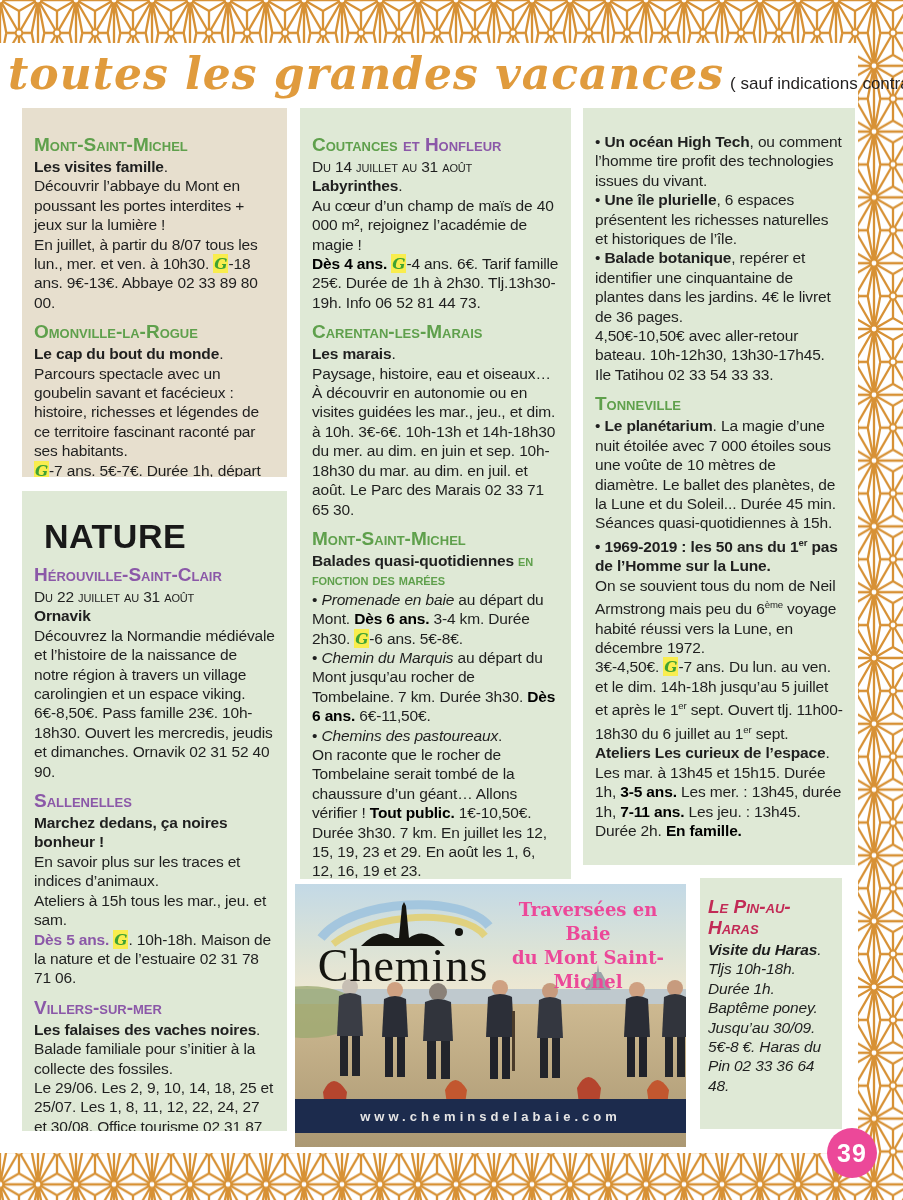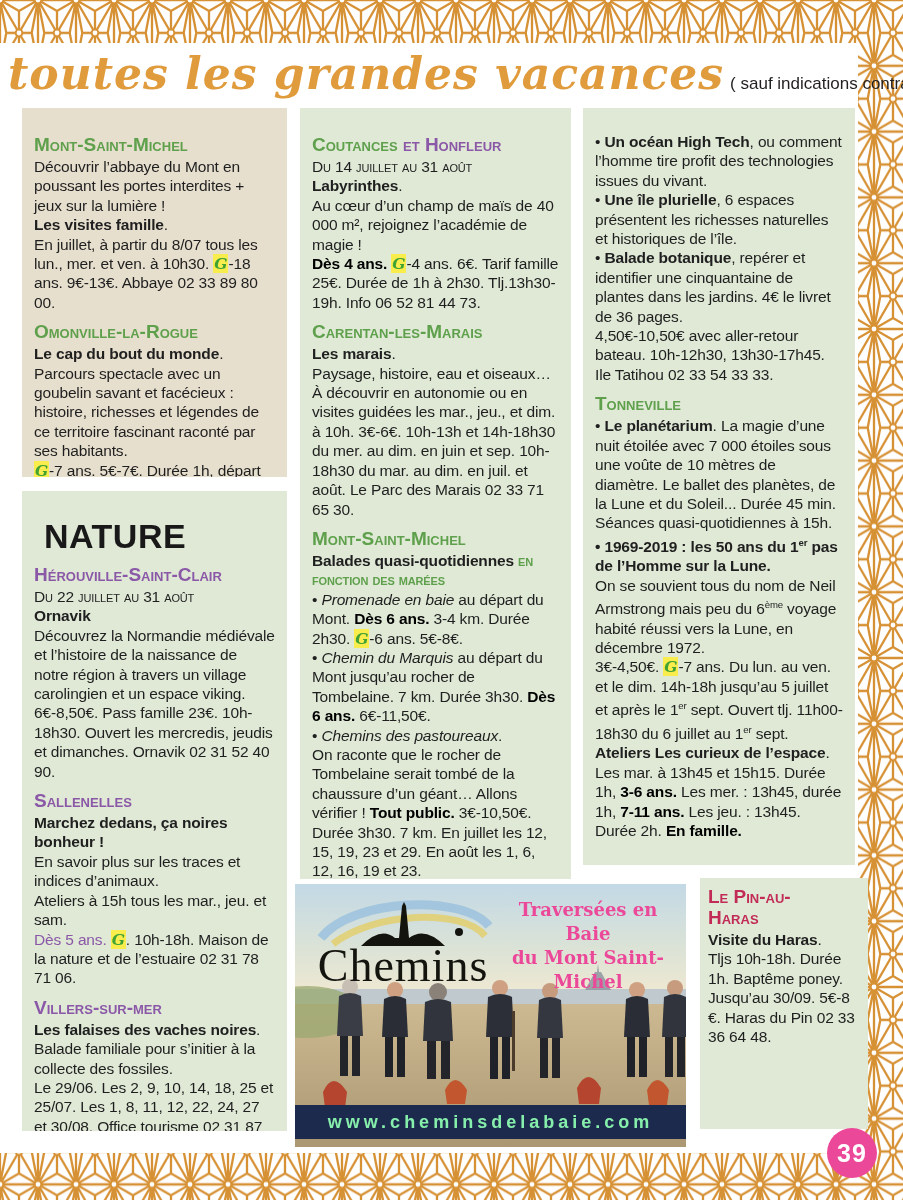--- a/index.html
+++ b/index.html
@@ -19,39 +19,39 @@
         margin:2px 10px 4px;line-height:38px;}
   .city{font-size:19px;line-height:21px;font-weight:bold;font-variant:small-caps;
         margin:9px 0 2px;}
   .entry:first-of-type .city{margin-top:2px;}
   .hgreen{color:#5FA04C;} .hpurple{color:#8B58A8;} .hmagenta{color:#C22B56;}
   .para{font-size:15.5px;line-height:19.4px;letter-spacing:-0.15px;color:#1f1f1f;}
   .para.date{font-variant:small-caps;}
   .para.gap{margin-top:9px;}
   .b{font-weight:bold;}
   .g{font-weight:bold;color:#000000;}
-  .p{font-weight:normal;color:#8B58A8;}
+  .p{font-weight:bold;color:#8B58A8;}
   .i{font-style:italic;}
   .gsc{font-weight:bold;color:#5FA04C;font-variant:small-caps;}
   .sup{vertical-align:super;font-size:62%;}
   .bsup{vertical-align:super;font-size:62%;font-weight:bold;}
   .hi{background:#F9ED4E;color:#3FA233;font-weight:bold;font-style:italic;
       font-family:"DejaVu Serif",serif;padding:0 1px;}
   
   .ad{position:absolute;left:295px;top:884px;width:391px;height:263px;z-index:1;overflow:hidden;}
   .ad svg.scene{position:absolute;left:0;top:0;}
   .ad-logo{position:absolute;left:8px;top:8px;width:200px;text-align:center;}
   .ad-logo .word{font-family:"Liberation Serif",serif;font-size:46px;color:#14140F;
       letter-spacing:1px;line-height:40px;display:block;margin-top:-14px;}
   .ad-tagline{position:absolute;left:198px;top:14px;width:190px;text-align:center;
       font-family:"DejaVu Serif",serif;font-weight:bold;
       font-size:18px;line-height:24px;color:#ec4899;}
-  .ad-bar{position:absolute;left:0;bottom:8px;width:100%;height:34px;background:#1C2B4D;
-      color:#86efac;display:flex;align-items:center;justify-content:center;
-      font-size:18px;font-weight:bold;letter-spacing:4px;}
+  .ad-bar{position:absolute;left:0;bottom:14px;width:100%;height:34px;background:#1C2B4D;
+      color:#e5e5e5;display:flex;align-items:center;justify-content:center;
+      font-size:13px;font-weight:bold;letter-spacing:4px;}
   
   .badge{position:absolute;left:827px;top:1128px;width:50px;height:50px;border-radius:50%;
       background:#ec4899;color:#fff;font-size:25px;font-weight:bold;z-index:2;
       display:flex;align-items:center;justify-content:center;letter-spacing:1px;}
 </style>
 </head>
 <body>
 
 <div class="page">
 
@@ -74,22 +74,22 @@
     <rect x="858" y="43" width="45" height="1110" fill="url(#asanoha)"></rect>
   </svg>
 
   <div class="title-row">
     <span class="title-script">toutes les grandes vacances</span><span class="title-note">( sauf indications contraires).</span>
   </div>
 
   <div class="block bg-beige" style="left:22px;top:108px;width:265px;height:369px;">
       <div class="entry">
         <div class="city"><span class="hgreen">Mont-Saint-Michel</span></div>
+        <div class="para"><span class="b">Les visites famille</span><span>.</span></div>
         <div class="para"><span>Découvrir l’abbaye du Mont en poussant les portes interdites + jeux sur la lumière !</span></div>
-        <div class="para"><span class="b">Les visites famille</span><span>.</span></div>
         <div class="para"><span>En juillet, à partir du 8/07 tous les lun., mer. et ven. à 10h30. </span><span class="hi">G</span><span>-18 ans. 9€-13€. Abbaye 02 33 89 80 00.</span></div>
       </div>
       <div class="entry">
         <div class="city"><span class="hgreen">Omonville-la-Rogue</span></div>
         <div class="para"><span class="b">Le cap du bout du monde</span><span>.</span></div>
         <div class="para"><span>Parcours spectacle avec un goubelin savant et facécieux : histoire, richesses et légendes de ce territoire fascinant raconté par ses habitants.</span></div>
         <div class="para"><span class="hi">G</span><span>-7 ans. 5€-7€. Durée 1h, départ toutes les 30 min. Tlj. 10h30-19h. Manoir du Tourp 02 33 01 85 89.</span></div>
       </div>
     </div>
 
@@ -128,44 +128,44 @@
         <div class="city"><span class="hgreen">Carentan-les-Marais</span></div>
         <div class="para"><span class="b">Les marais</span><span>.</span></div>
         <div class="para"><span>Paysage, histoire, eau et oiseaux… À découvrir en autonomie ou en visites guidées les mar., jeu., et dim. à 10h. 3€-6€. 10h-13h et 14h-18h30 du mer. au dim. en juin et sep. 10h-18h30 du mar. au dim. en juil. et août. Le Parc des Marais 02 33 71 65 30.</span></div>
       </div>
       <div class="entry">
         <div class="city"><span class="hgreen">Mont-Saint-Michel</span></div>
         <div class="para"><span class="b">Balades quasi-quotidiennes </span><span class="gsc">en fonction des marées</span></div>
         <div class="para"><span>• </span><span class="i">Promenade en baie</span><span> au départ du Mont. </span><span class="g">Dès 6 ans.</span><span> 3-4 km. Durée 2h30. </span><span class="hi">G</span><span>-6 ans. 5€-8€.</span></div>
         <div class="para"><span>• </span><span class="i">Chemin du Marquis</span><span> au départ du Mont jusqu’au rocher de Tombelaine. 7 km. Durée 3h30. </span><span class="g">Dès 6 ans.</span><span> 6€-11,50€.</span></div>
         <div class="para"><span>• </span><span class="i">Chemins des pastoureaux</span><span>.</span></div>
-        <div class="para"><span>On raconte que le rocher de Tombelaine serait tombé de la chaussure d’un géant… Allons vérifier ! </span><span class="g">Tout public.</span><span> 3€-10,50€. Durée 3h30. 7 km. En juillet les 12, 15, 19, 23 et 29. En août les 1, 6, 12, 16, 19 et 23.</span></div>
+        <div class="para"><span>On raconte que le rocher de Tombelaine serait tombé de la chaussure d’un géant… Allons vérifier ! </span><span class="g">Tout public.</span><span> 1€-10,50€. Durée 3h30. 7 km. En juillet les 12, 15, 19, 23 et 29. En août les 1, 6, 12, 16, 19 et 23.</span></div>
         <div class="para gap"><span>Chemins de la Baie 02 33 89 80 88.</span></div>
       </div>
     </div>
 
   <div class="block bg-green" style="left:583px;top:108px;width:272px;height:757px;">
       <div class="entry">
         <div class="para"><span>• </span><span class="b">Un océan High Tech</span><span>, ou comment l’homme tire profit des technologies issues du vivant.</span></div>
         <div class="para"><span>• </span><span class="b">Une île plurielle</span><span>, 6 espaces présentent les richesses naturelles et historiques de l’île.</span></div>
         <div class="para"><span>• </span><span class="b">Balade botanique</span><span>, repérer et identifier une cinquantaine de plantes dans les jardins. 4€ le livret de 36 pages.</span></div>
         <div class="para"><span>4,50€-10,50€ avec aller-retour bateau. 10h-12h30, 13h30-17h45. Ile Tatihou 02 33 54 33 33.</span></div>
       </div>
       <div class="entry">
         <div class="city"><span class="hgreen">Tonneville</span></div>
         <div class="para"><span>• </span><span class="b">Le planétarium</span><span>. La magie d’une nuit étoilée avec 7 000 étoiles sous une voûte de 10 mètres de diamètre. Le ballet des planètes, de la Lune et du Soleil... Durée 45 min. Séances quasi-quotidiennes à 15h.</span></div>
         <div class="para"><span class="b">• 1969-2019 : les 50 ans du 1</span><span class="bsup">er</span><span class="b"> pas de l’Homme sur la Lune.</span></div>
         <div class="para"><span>On se souvient tous du nom de Neil Armstrong mais peu du 6</span><span class="sup">ème</span><span> voyage habité réussi vers la Lune, en décembre 1972.</span></div>
         <div class="para"><span>3€-4,50€. </span><span class="hi">G</span><span>-7 ans. Du lun. au ven. et le dim. 14h-18h jusqu’au 5 juillet et après le 1</span><span class="sup">er</span><span> sept. Ouvert tlj. 11h00-18h30 du 6 juillet au 1</span><span class="sup">er</span><span> sept.</span></div>
         <div class="para"><span class="b">Ateliers Les curieux de l’espace</span><span>.</span></div>
-        <div class="para"><span>Les mar. à 13h45 et 15h15. Durée 1h, </span><span class="g">3-6 ans.</span><span> Les mer. : 13h45, durée 1h, </span><span class="g">7-11 ans.</span><span> Les jeu. : 13h45. Durée 2h. </span><span class="g">En famille.</span></div>
-      </div>
-    </div>
-
-  <div class="block bg-green" style="left:700px;top:878px;width:168px;height:251px;padding:6px 8px;">
+        <div class="para"><span>Les mar. à 13h45 et 15h15. Durée 1h, </span><span class="g">3-5 ans.</span><span> Les mer. : 13h45, durée 1h, </span><span class="g">7-11 ans.</span><span> Les jeu. : 13h45. Durée 2h. </span><span class="g">En famille.</span></div>
+      </div>
+    </div>
+
+  <div class="block bg-green" style="left:700px;top:878px;width:142px;height:251px;padding:16px 8px;font-style:italic;">
       <div class="entry">
         <div class="city"><span class="hmagenta">Le Pin-au-</span><br><span class="hmagenta">Haras</span></div>
         <div class="para"><span class="b">Visite du Haras</span><span>.</span></div>
         <div class="para"><span>Tljs 10h-18h. Durée 1h. Baptême poney. Jusqu’au 30/09. 5€-8 €. Haras du Pin 02 33 36 64 48.</span></div>
       </div>
     </div>
 
   <div class="ad">
     <svg class="scene" width="391" height="263">
       <defs>

